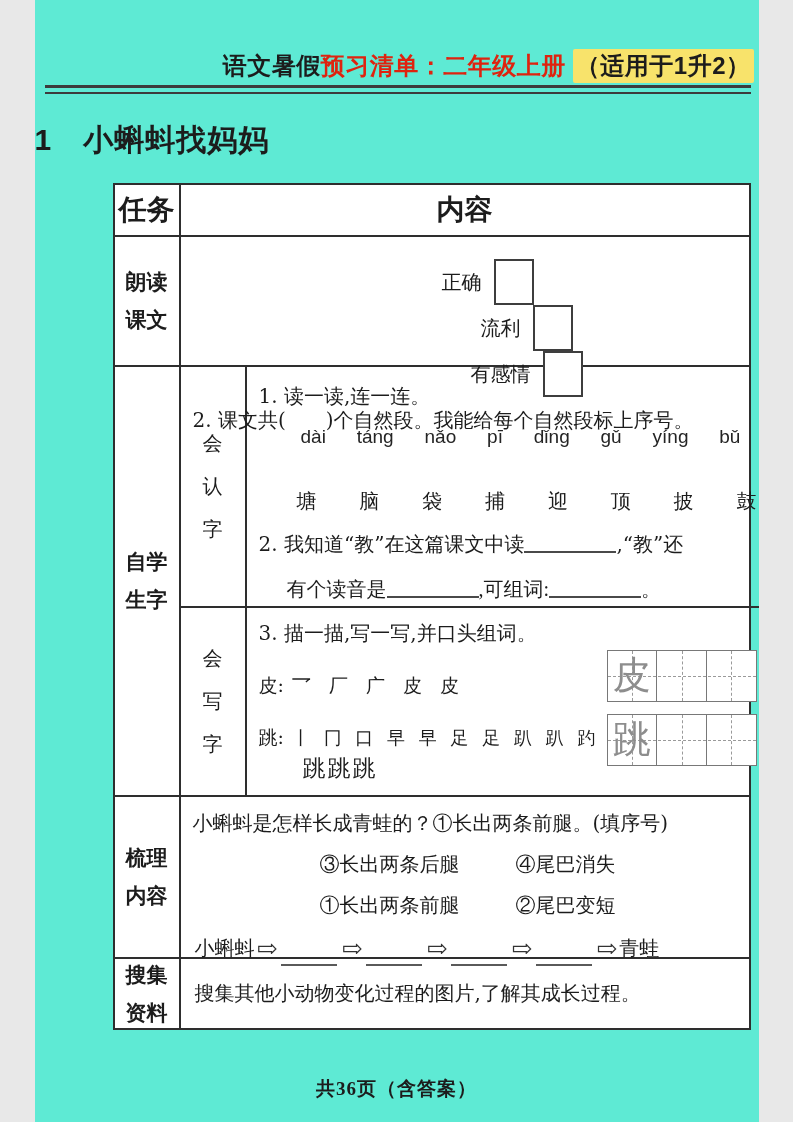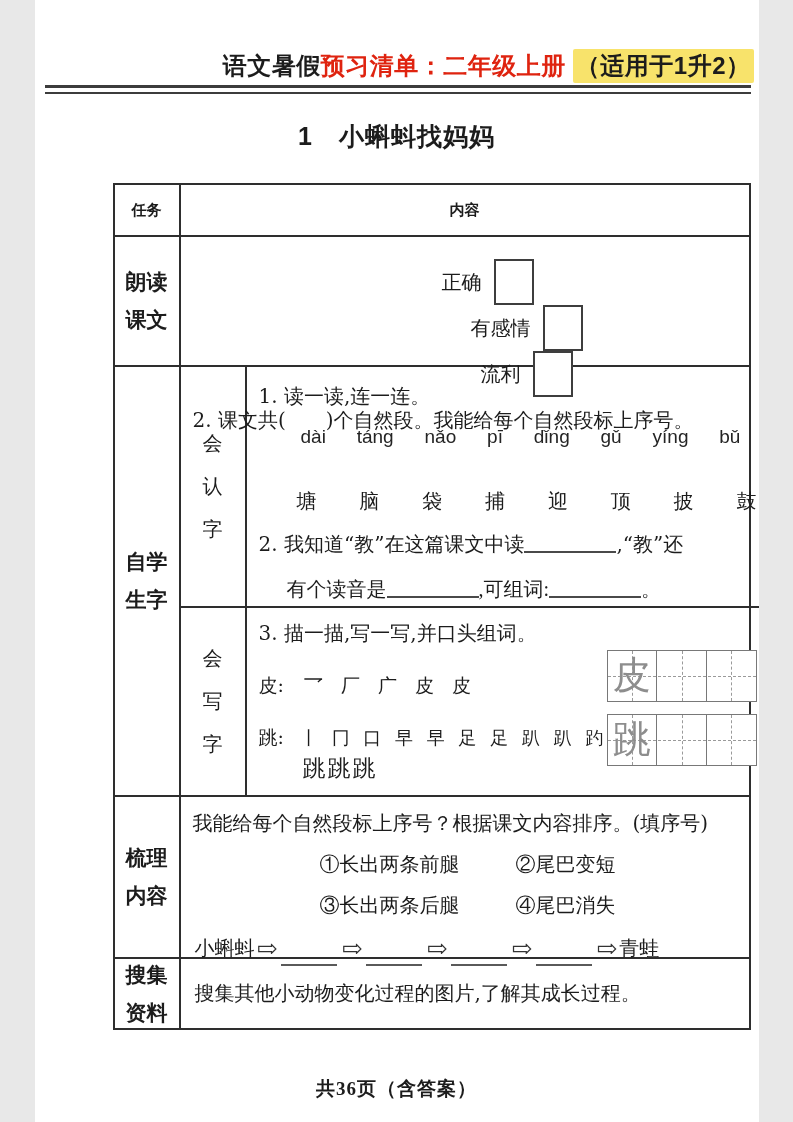--- a/index.html
+++ b/index.html
@@ -2,44 +2,44 @@
 <html><head>
 <meta charset="utf-8">
 <style>
   :root{
     --hei:"Liberation Sans","DejaVu Sans",sans-serif;
     --kai:"DejaVu Serif","Liberation Serif",serif;
     --ink:#1c1c1c;
     --line:#2e2e2e;
   }
   html,body{margin:0;padding:0;background:#e8e8e8;}
-  .page{position:relative;width:696px;height:1122px;background:#ffffff;margin:0 auto;
+  .page{position:relative;width:696px;height:1122px;background:#5eead4;margin:0 auto;
         font-family:var(--kai);color:var(--ink);overflow:hidden;padding-left:28px;}
 
   
   .hdr{position:absolute;top:50px;right:5px;font-family:var(--hei);font-weight:bold;
        font-size:24px;letter-spacing:.5px;white-space:nowrap;}
   .hdr .red{color:#df230f;}
   .hdr .hl{background:#f8e36b;padding:3px 3px 4px 3px;border-radius:2px;}
   .rule{position:absolute;top:85px;left:10px;right:8px;height:4px;
         border-top:3px solid #3c3c3c;border-bottom:2px solid #3c3c3c;}
 
   
-  .title{position:absolute;top:120px;left:0;width:100%;text-align:center;
-         font-family:var(--hei);font-weight:bold;font-size:25px;letter-spacing:1px;}
+  .title{position:absolute;top:120px;left:0;width:100%;text-align:left;
+         font-family:var(--hei);font-weight:bold;font-size:30px;letter-spacing:1px;}
 
   
   .sheet{position:absolute;left:78px;top:183px;width:638px;border:2px solid var(--line);
          display:flex;flex-direction:column;font-size:20px;box-sizing:border-box;background:#fff;}
   .trow{display:flex;border-top:2px solid var(--line);box-sizing:border-box;}
   .trow:first-child{border-top:none;}
   .task{flex:0 0 66px;border-right:2px solid var(--line);display:flex;flex-direction:column;
         align-items:center;justify-content:center;gap:10px;font-family:Liberation Sans, sans-serif;
         font-weight:bold;font-size:21px;box-sizing:border-box;}
-  .th{font-family:var(--hei);font-weight:bold;font-size:15px;}
+  .th{font-family:var(--hei);font-weight:bold;font-size:28px;}
   .th-content{flex:1;display:flex;align-items:center;justify-content:center;}
   .content{flex:1;box-sizing:border-box;position:relative;}
 
   
   .r-read .content{padding:12px 6px 0 12px;line-height:1.5;}
   .choices{display:flex;align-items:center;margin:10px 0 8px 40px;flex-direction:column;}
   .choice{display:flex;align-items:center;}
   .choice + .choice{margin-left:78px;}
   .cbox{width:36px;height:42px;border:2px solid #3e3e3e;margin-left:12px;background:#fff;}
 
@@ -56,22 +56,22 @@
               font-family:var(--hei);font-size:19px;color:#242424;}
   .char-row{display:flex;justify-content:space-between;width:460px;margin:40px 0 0 38px;}
   .blank{display:inline-block;width:92px;height:20px;border-bottom:2px solid #4a4a4a;
          vertical-align:-2px;}
   .ln2{margin-top:14px;line-height:1.55;}
   .ln-indent{padding-left:28px;font-family:Liberation Serif, serif;}
 
   
   .r-write .content{padding:12px 6px 0 12px;}
   .stroke-line{margin-top:26px;font-size:19px;}
-  .stroke-seq{letter-spacing:6px;margin-left:20px;}
-  .stroke-seq2{letter-spacing:4px;margin-left:16px;font-size:18px;}
+  .stroke-seq{letter-spacing:6px;margin-left:8px;}
+  .stroke-seq2{letter-spacing:4px;margin-left:8px;font-size:18px;}
   .stroke-cont{margin:2px 0 0 44px;letter-spacing:2px;font-size:23px;}
   .grid-strip{position:absolute;right:6px;width:150px;height:52px;border:1.6px solid #787878;
               display:flex;background:#fff;box-sizing:border-box;}
   .gs1{top:42px;} .gs2{top:106px;}
   .grid-strip::after{content:"";position:absolute;left:0;right:0;top:50%;border-top:1px dashed #9a9a9a;}
   .gcell{flex:1;position:relative;border-right:1.4px solid #787878;}
   .gcell:last-child{border-right:none;}
   .gcell::before{content:"";position:absolute;top:0;bottom:0;left:50%;border-left:1px dashed #9a9a9a;}
   .gchar{position:absolute;inset:0;display:flex;align-items:center;justify-content:center;
          font-size:38px;color:#8d8d8d;z-index:1;}
@@ -119,25 +119,25 @@
         <span>朗读</span>
         <span>课文</span>
       </div>
       <div class="content">
         <div class="choices">
           <span class="choice">
             <span>正确</span>
             <span class="cbox"></span>
           </span>
           <span class="choice">
-            <span>有感情</span>
+            <span>流利</span>
             <span class="cbox"></span>
           </span>
           <span class="choice">
-            <span>流利</span>
+            <span>有感情</span>
             <span class="cbox"></span>
           </span>
         </div>
         <div>2. 课文共(　　)个自然段。我能给每个自然段标上序号。</div>
       </div>
     </div>
 
     <div class="trow" style="height:430px">
       <div class="task">
         <span>自学</span>
@@ -217,29 +217,29 @@
 
       </div>
     </div>
 
     <div class="trow r-org">
       <div class="task">
         <span>梳理</span>
         <span>内容</span>
       </div>
       <div class="content">
-        <div>我能给每个自然段标上序号？根据课文内容排序。(填序号)</div>
+        <div>小蝌蚪是怎样长成青蛙的？①长出两条前腿。(填序号)</div>
+        <div class="opt-line">
+          <span>③长出两条后腿</span>
+          <span>④尾巴消失</span>
+        </div>
         <div class="opt-line">
           <span>①长出两条前腿</span>
           <span>②尾巴变短</span>
         </div>
-        <div class="opt-line">
-          <span>③长出两条后腿</span>
-          <span>④尾巴消失</span>
-        </div>
         <div class="seq-line">
           <span>小蝌蚪</span>
           <span class="arrow">⇨</span>
           <span class="seq-blank"></span>
           <span class="arrow">⇨</span>
           <span class="seq-blank"></span>
           <span class="arrow">⇨</span>
           <span class="seq-blank"></span>
           <span class="arrow">⇨</span>
           <span class="seq-blank"></span>

